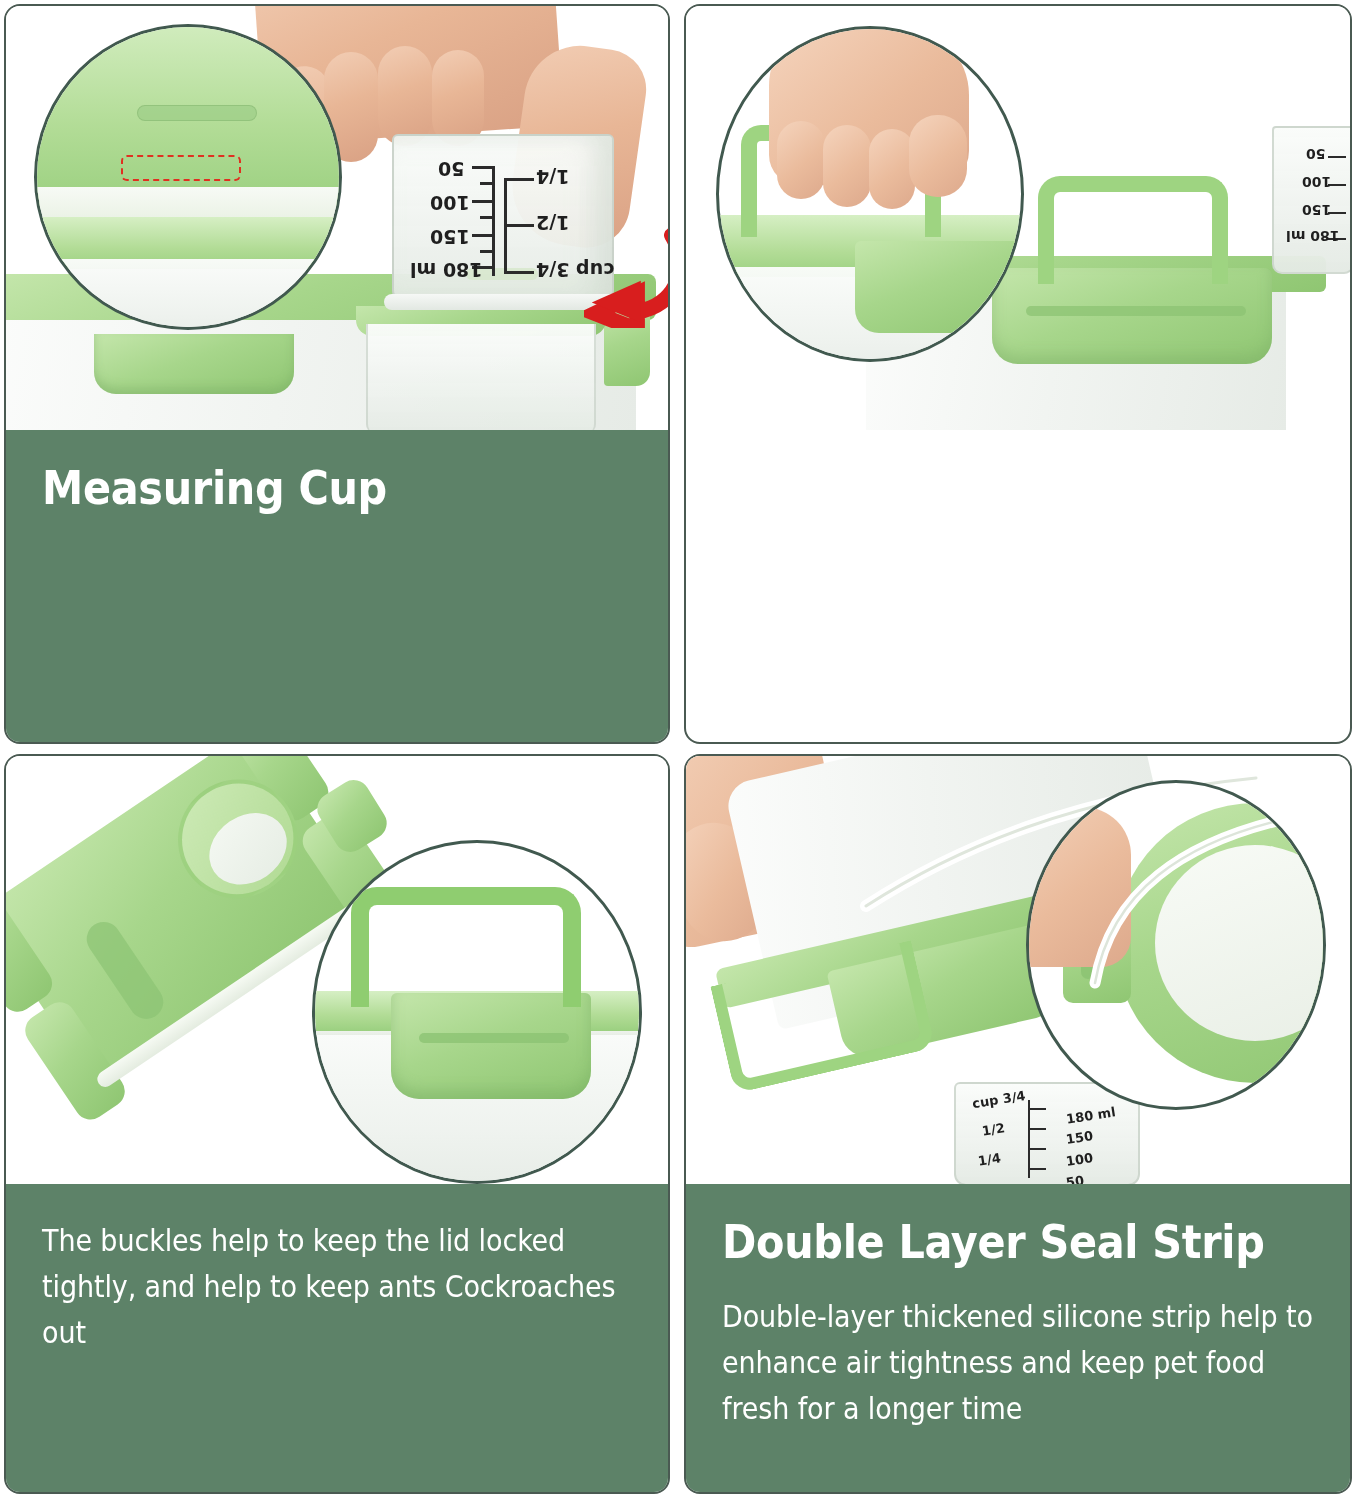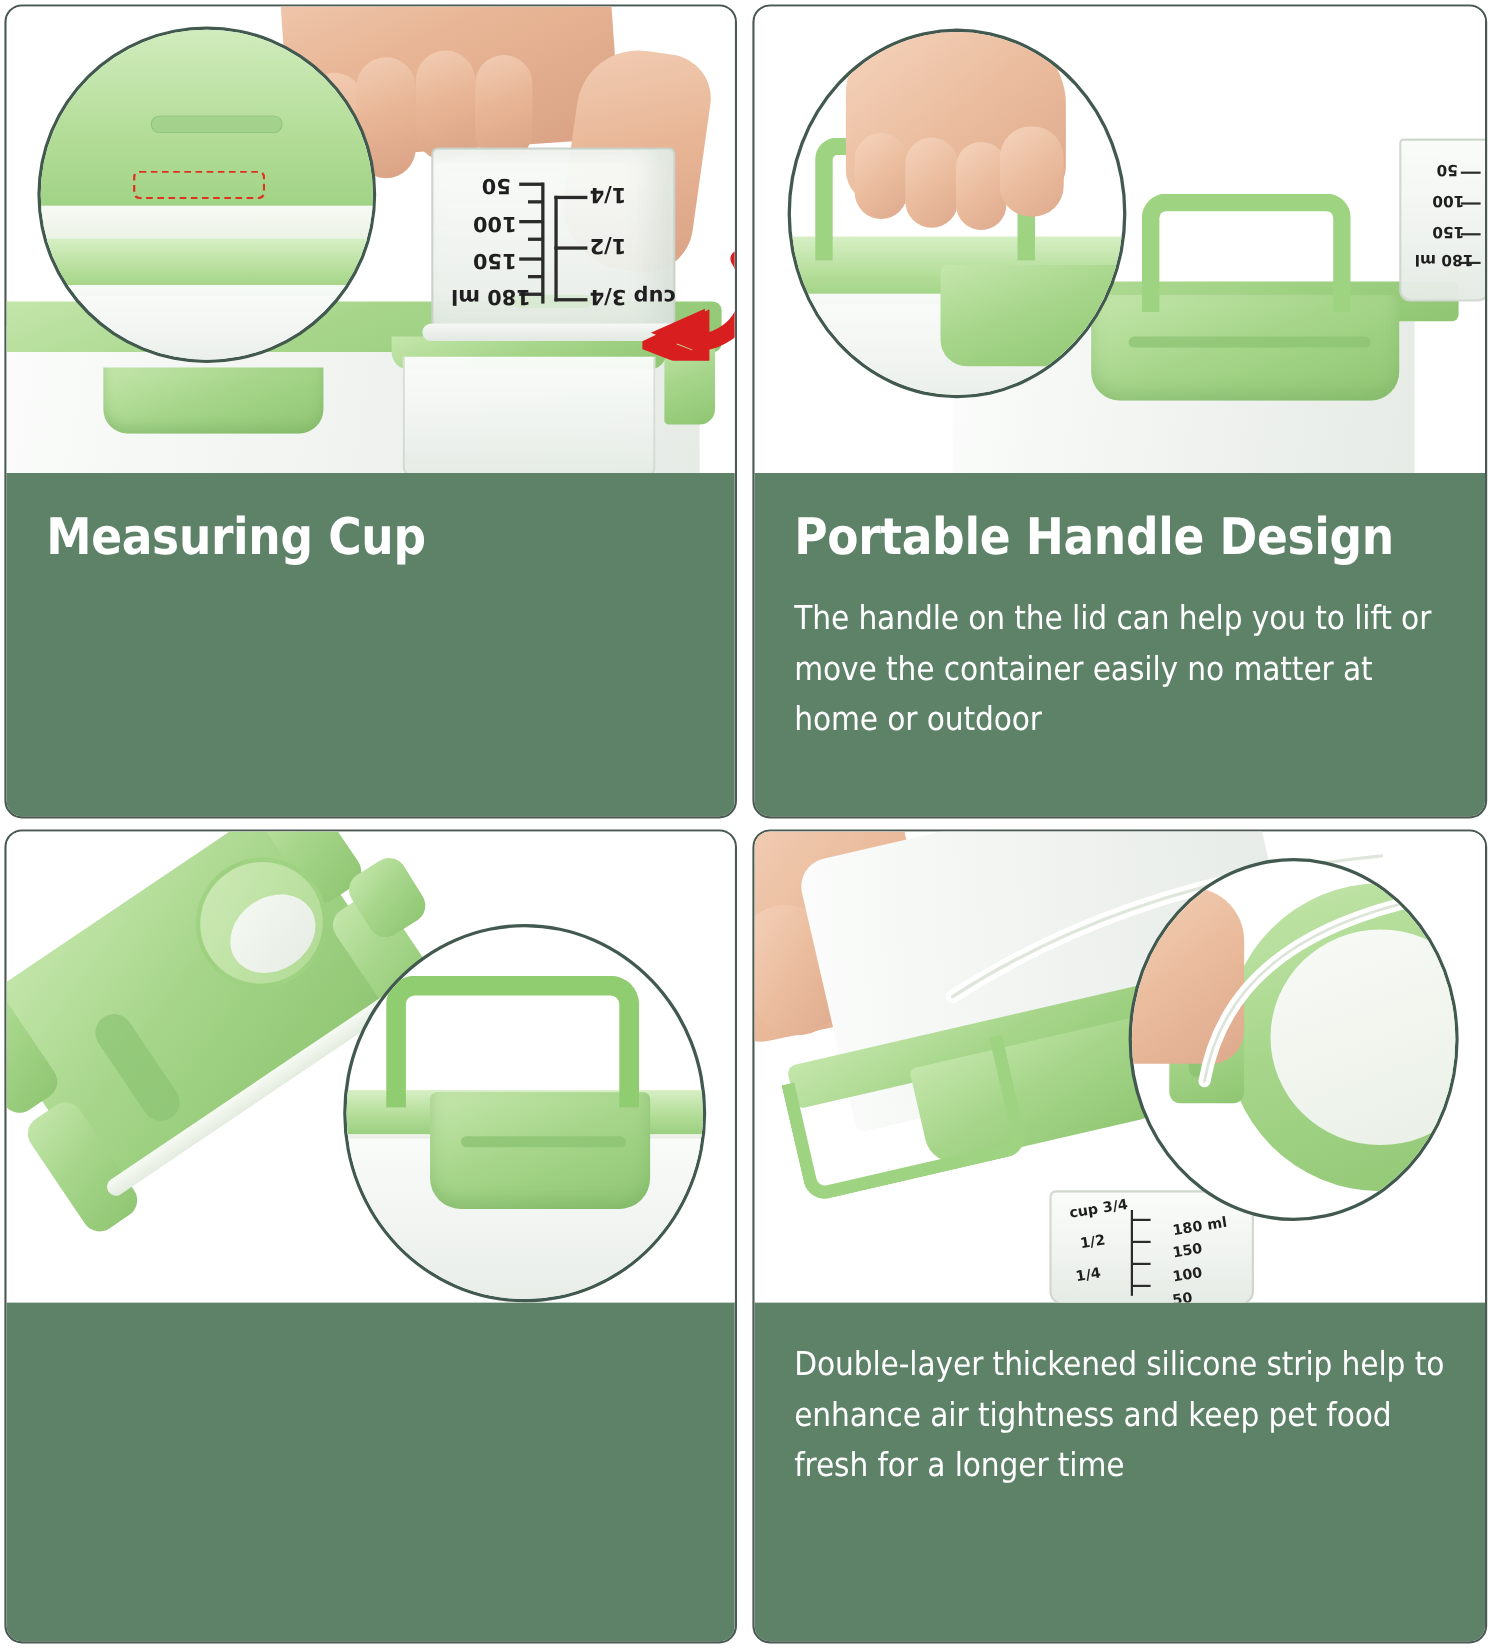--- a/index.html
+++ b/index.html
@@ -218,24 +218,20 @@
 
           <div class="art skin2" style="left:50px; top:-4px; width:200px; height:160px; border-radius:60px 70px 34px 30px;"></div>
           <div class="art skin2" style="left:58px; top:92px; width:48px; height:78px; border-radius:24px;"></div>
           <div class="art skin2" style="left:104px; top:96px; width:48px; height:82px; border-radius:24px;"></div>
           <div class="art skin2" style="left:150px; top:100px; width:46px; height:80px; border-radius:23px;"></div>
           <div class="art skin2" style="left:190px; top:86px; width:58px; height:82px; border-radius:28px;"></div>
         </div>
 
       </div>
 
-      <div class="caption">
-        <div class="cap-title">Portable Handle Design</div>
-        <div class="cap-body">The handle on the lid can help you to lift or move the container easily no matter at home or outdoor</div>
-      </div>
     </div>
   </div>
 
   <div class="panel">
     <div class="panel-inner">
       <div class="photo short">
 
         <div class="art" style="left:-30px; top:10px; width:420px; height:300px; transform:rotate(-34deg);">
           <div class="art greenplastic" style="left:40px; top:30px; width:330px; height:210px; border-radius:34px;"></div>
           <div class="art greenplastic" style="left:10px; top:18px; width:54px; height:120px; border-radius:16px;"></div>
@@ -256,20 +252,21 @@
           <div class="art greenplastic-l" style="left:-10px; top:148px; width:360px; height:40px;"></div>
           <div class="art greenplastic" style="left:76px; top:150px; width:200px; height:106px; border-radius:6px 6px 28px 28px; box-shadow:inset 0 -8px 14px rgba(115,170,95,.45);"></div>
           <div class="art" style="left:104px; top:190px; width:150px; height:10px; border-radius:5px; background:rgba(140,195,115,.8);"></div>
 
           <div class="art" style="left:36px; top:44px; width:230px; height:120px; border:18px solid #8fcd70; border-bottom:none; border-radius:26px 26px 0 0; background:transparent;"></div>
         </div>
 
       </div>
 
       <div class="caption">
+        <div class="cap-body">The buckles help to keep the lid locked tightly, and help to keep ants Cockroaches out</div>
       </div>
     </div>
   </div>
 
   <div class="panel">
     <div class="panel-inner">
       <div class="photo short">
 
         <div class="art skin2" style="left:-50px; top:-30px; width:200px; height:210px; border-radius:40px 50px 60px 40px; transform:rotate(-12deg);"></div>
         <div class="art skin2" style="left:-10px; top:66px; width:86px; height:120px; border-radius:44px; transform:rotate(-18deg);"></div>
@@ -308,18 +305,19 @@
           <div class="art skin2" style="left:-34px; top:24px; width:136px; height:160px; border-radius:40px 48px 30px 30px;"></div>
           <svg class="art" viewBox="0 0 300 220" style="left:20px; top:10px; width:300px; height:220px;">
             <path d="M46 190 C60 110 120 40 290 16" fill="none" stroke="#ffffff" stroke-width="11" stroke-linecap="round"></path>
             <path d="M46 190 C60 110 120 40 290 16" fill="none" stroke="#dde5da" stroke-width="2.5" stroke-linecap="round"></path>
           </svg>
         </div>
 
       </div>
 
       <div class="caption">
+        <div class="cap-title">Double Layer Seal Strip</div>
         <div class="cap-body">Double-layer thickened silicone strip help to enhance air tightness and keep pet food fresh for a longer time</div>
       </div>
     </div>
   </div>
 
 </div>
 
 </body></html>

